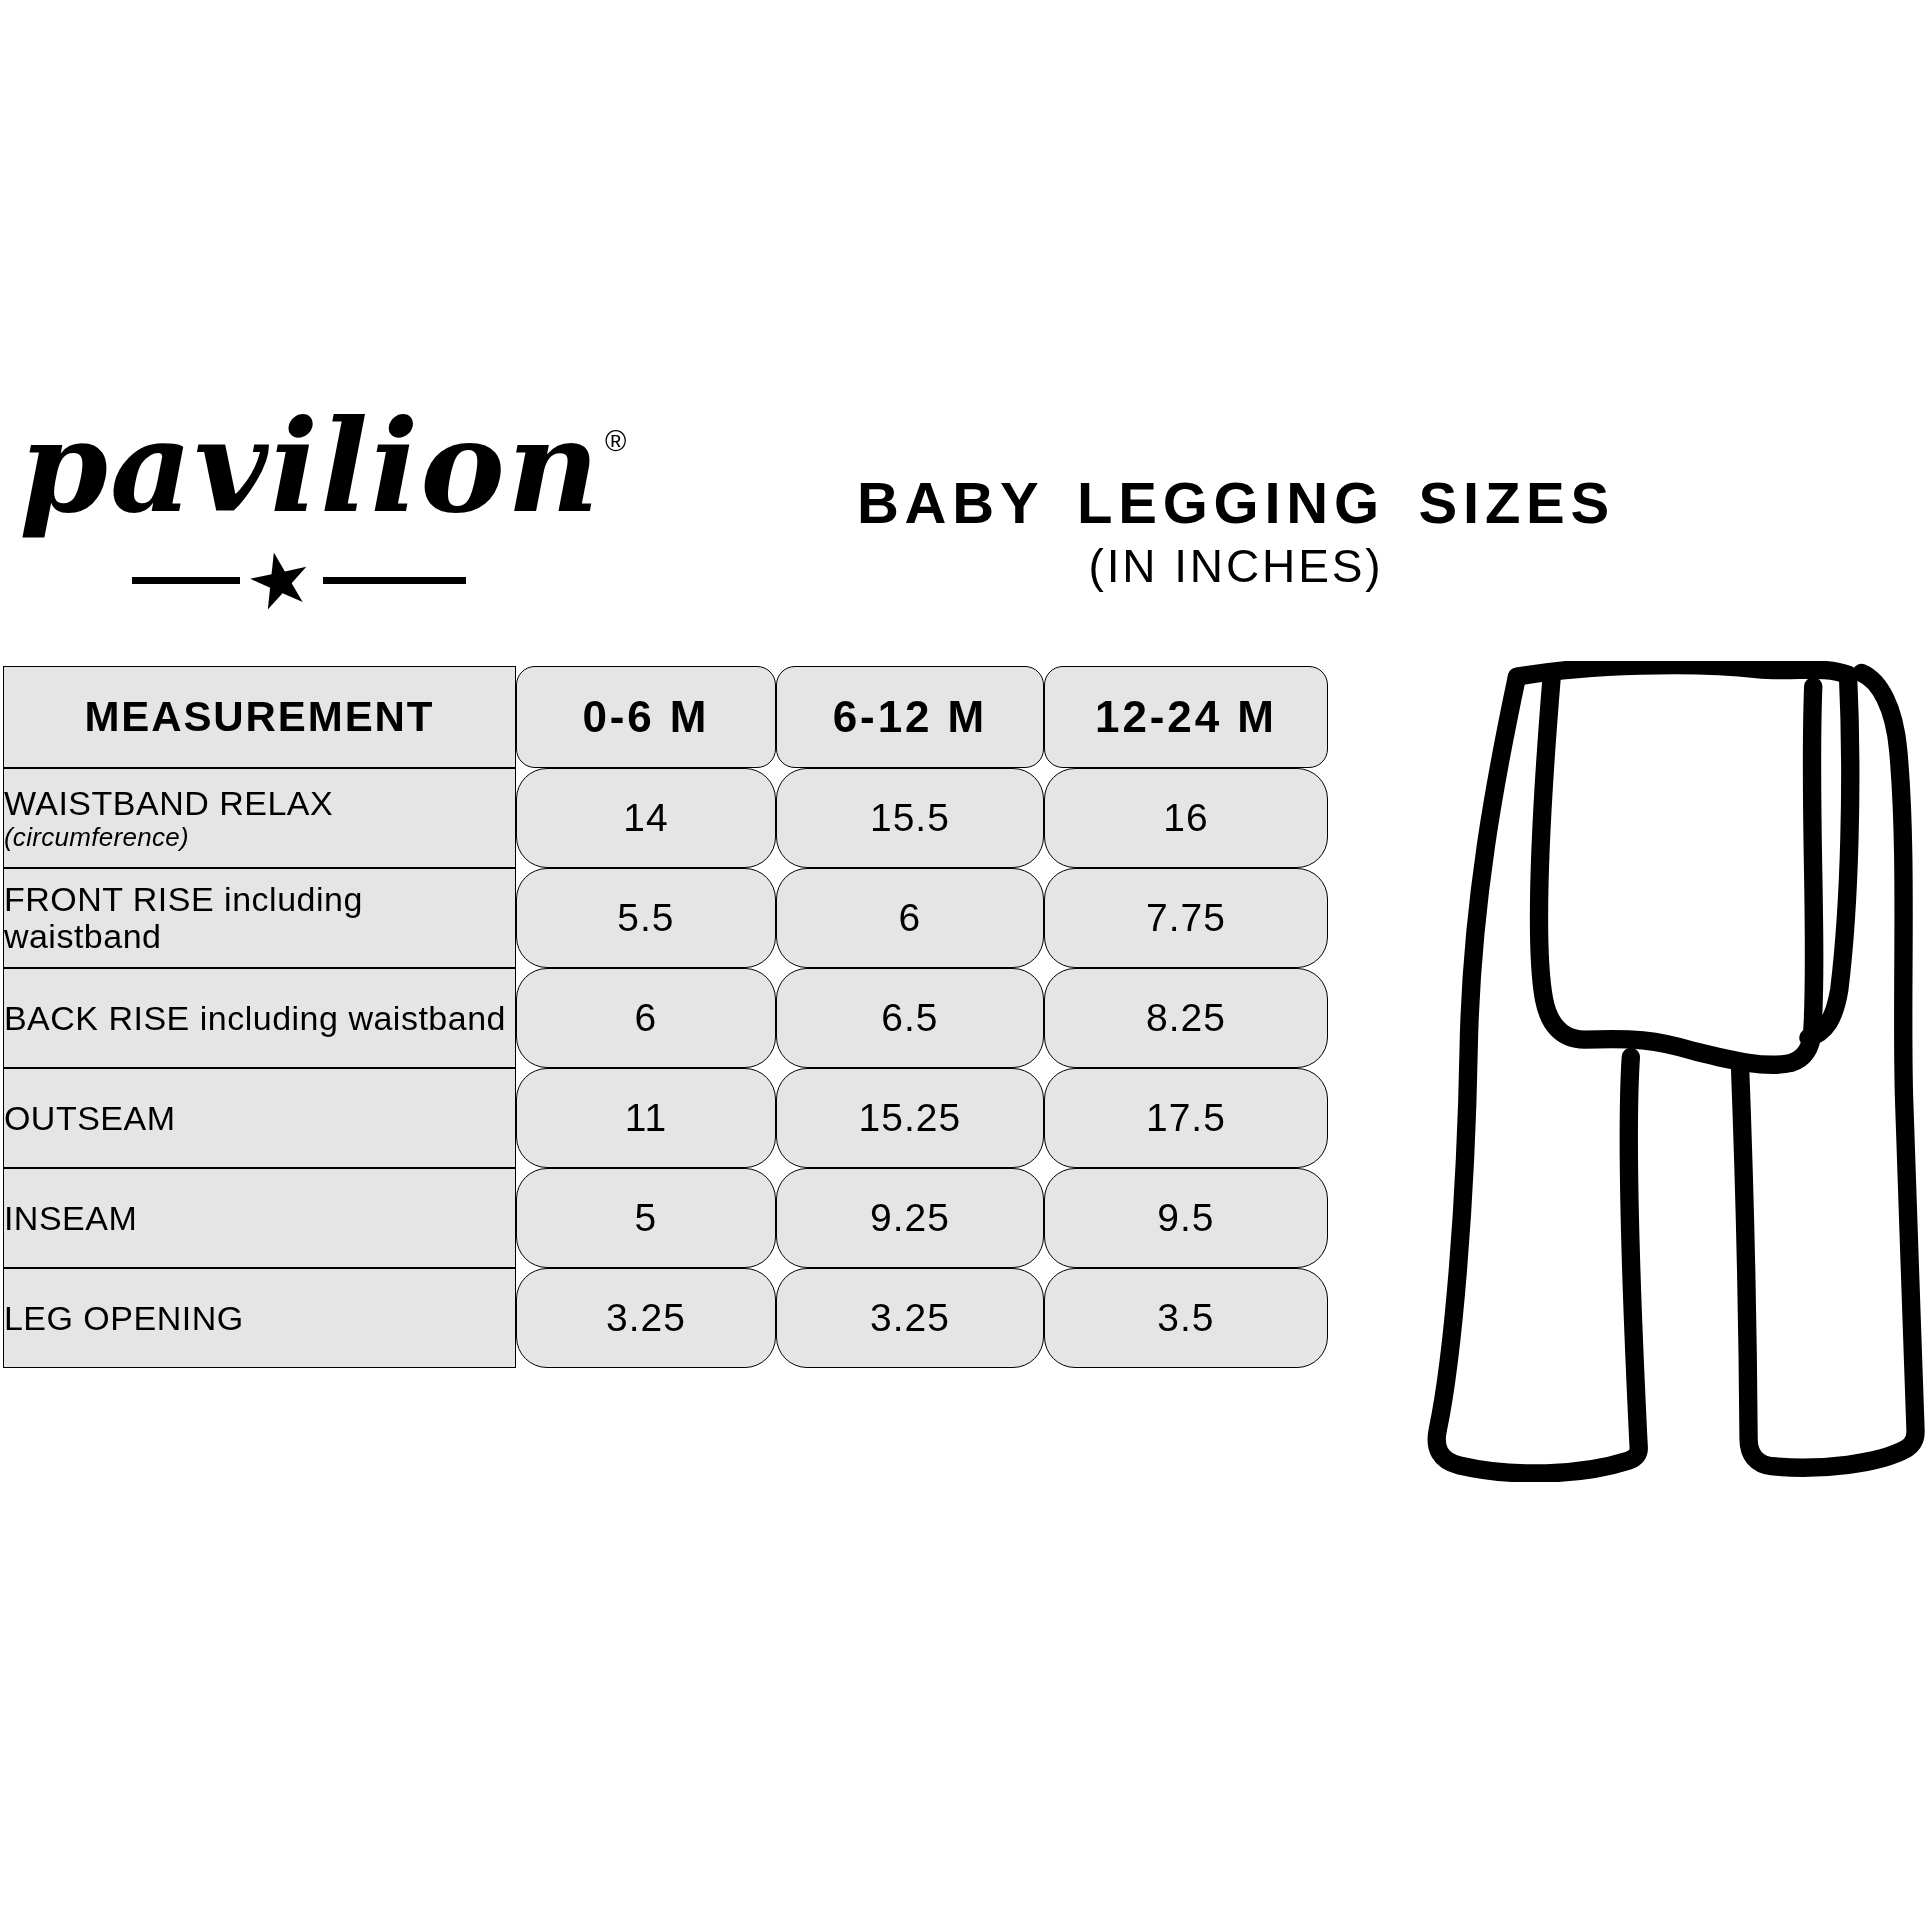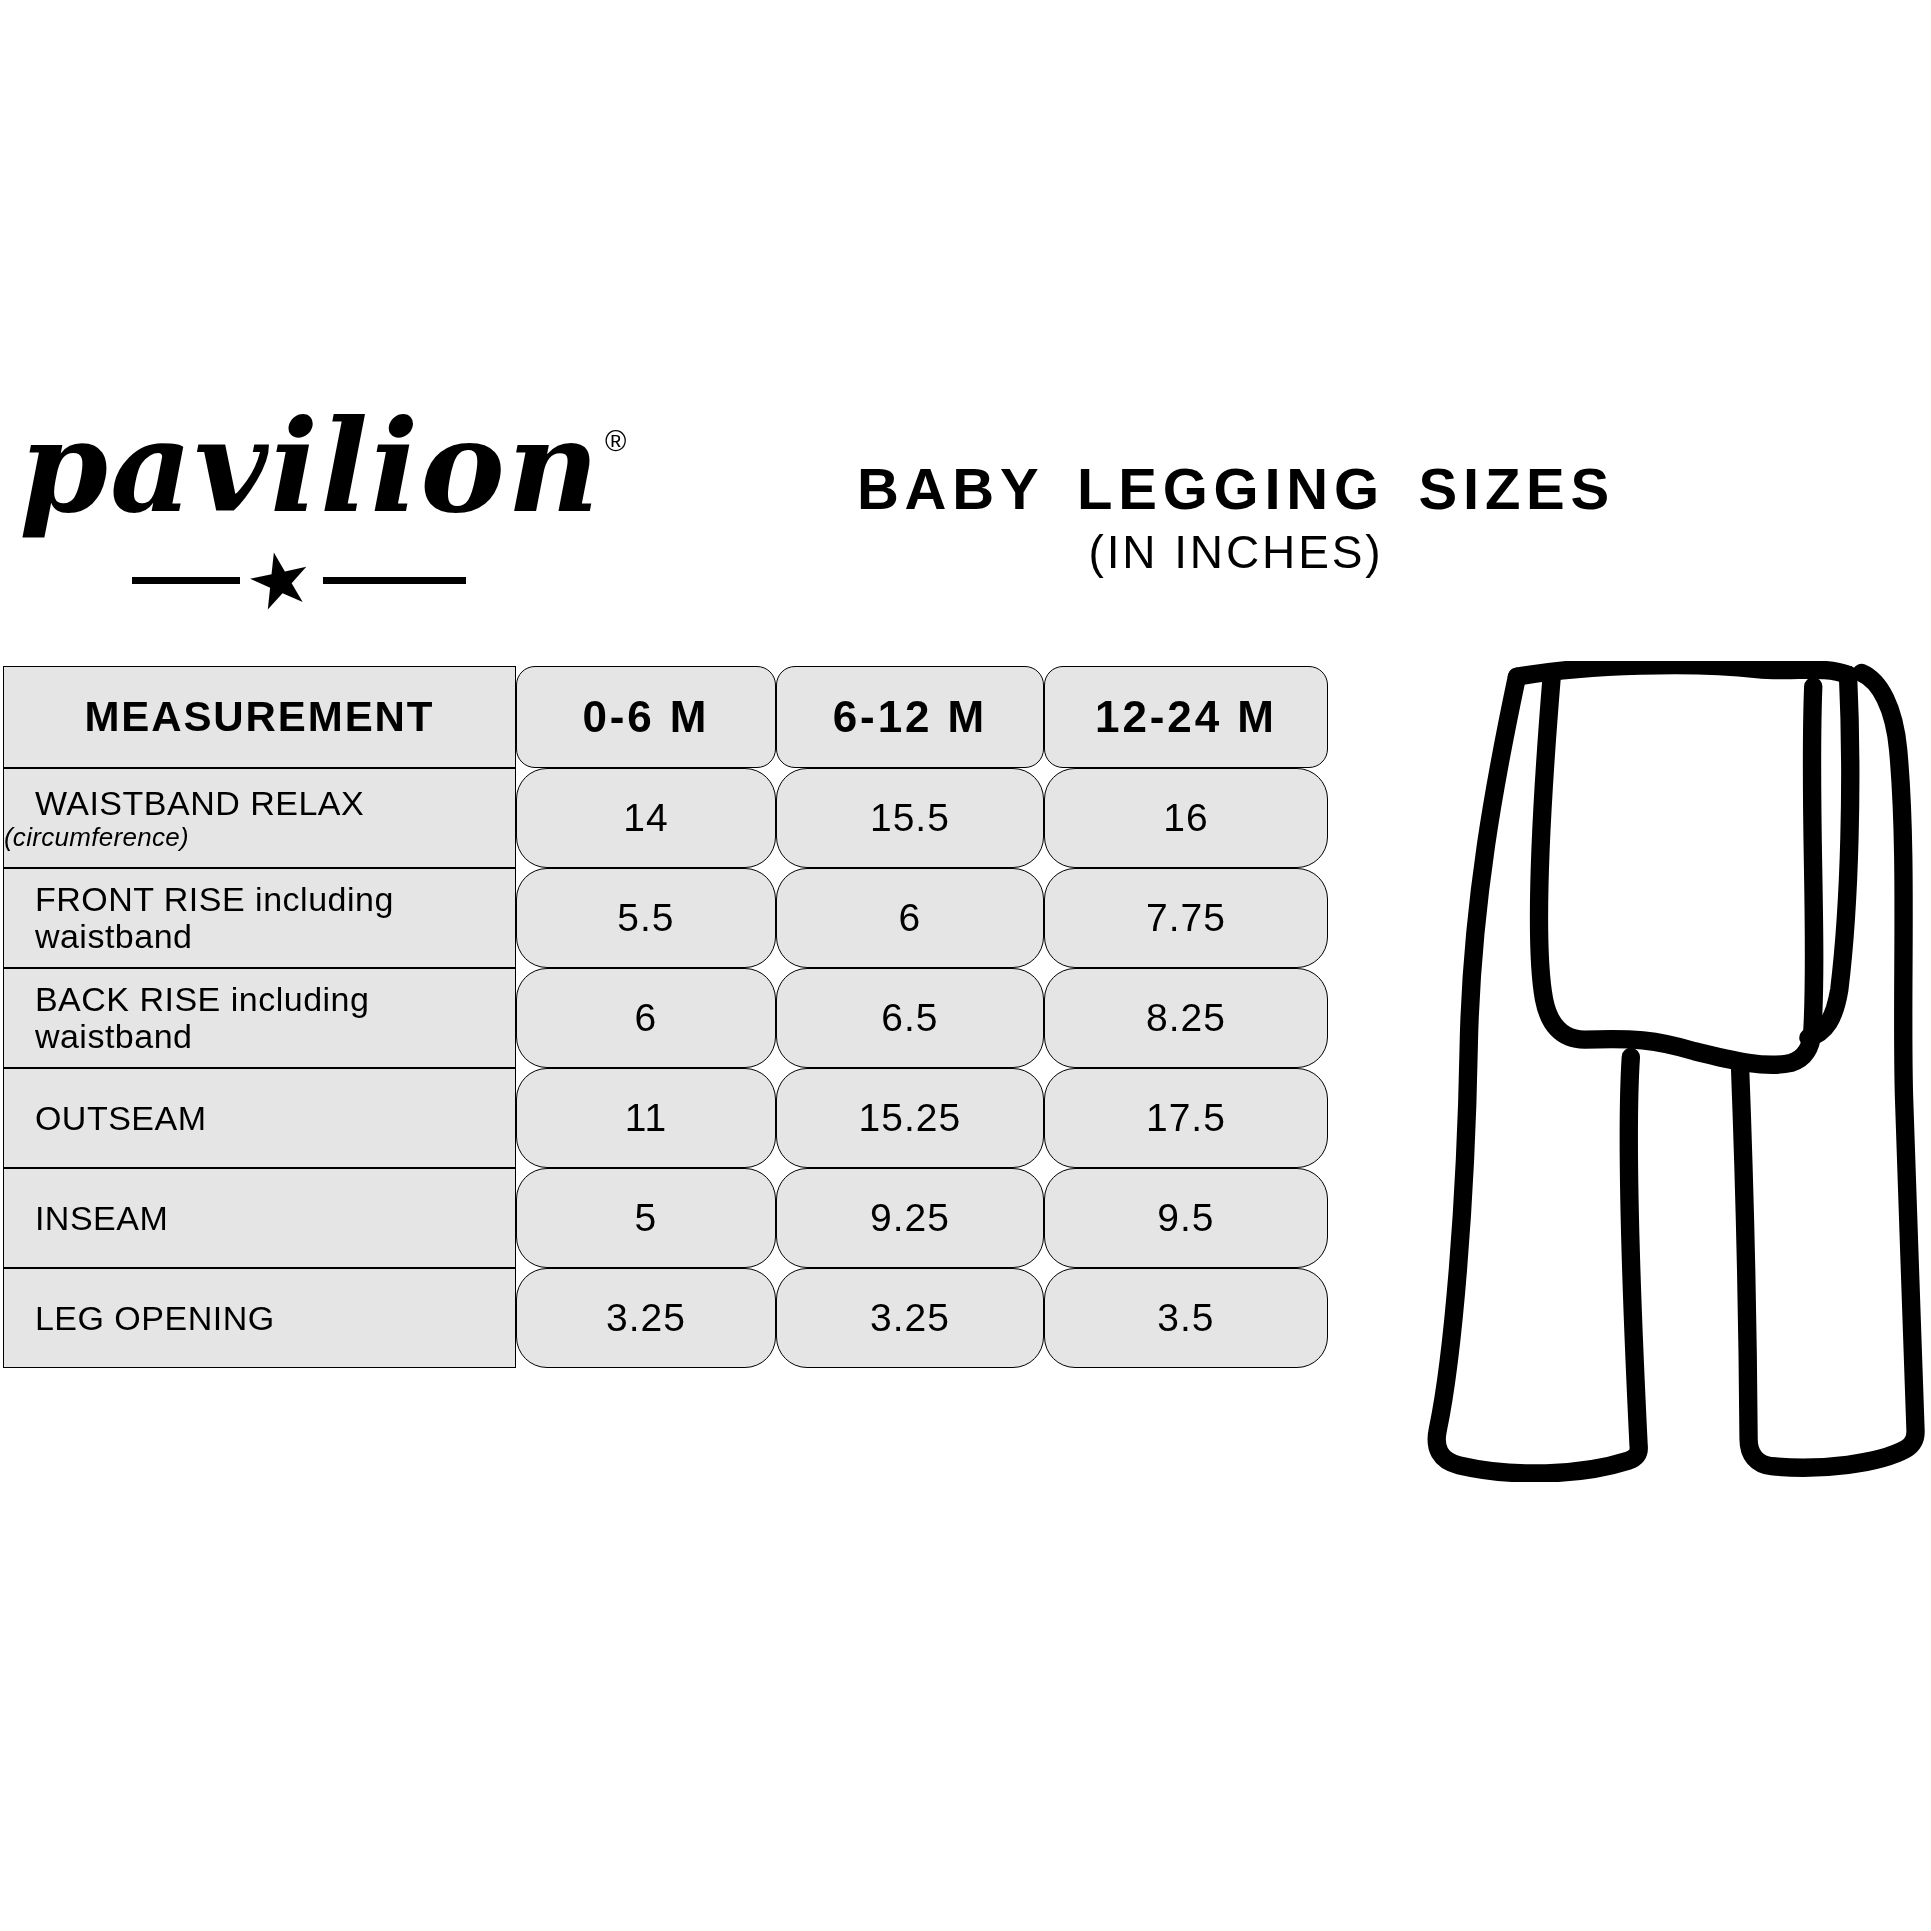--- a/index.html
+++ b/index.html
@@ -56,21 +56,21 @@
     font-size: 75px;
     line-height: 0;
     transform: rotate(-12deg);
     display: inline-block;
   }
 
   
   .title-block {
     position: absolute;
     left: 850px;
-    top: 459px;
+    top: 473px;
     width: 772px;
     text-align: center;
   }
   .title-main {
     font-size: 58px;
     font-weight: bold;
     letter-spacing: 5.8px;
     word-spacing: 11.6px;
     line-height: 1.05;
     white-space: nowrap;
@@ -119,21 +119,20 @@
   .label-cell {
     text-align: left;
     padding-left: 27px;
     padding-right: 5.8px;
   }
   .label-main {
     display: block;
     font-size: 34px;
     letter-spacing: 0.5px;
     line-height: 1.08;
-    margin-left: 31px;
   }
   .label-sub {
     display: block;
     font-size: 26px;
     letter-spacing: 0.3px;
     line-height: 1.05;
     margin-top: 1.9px;
     font-style: italic;
   }
   .value-cell {

